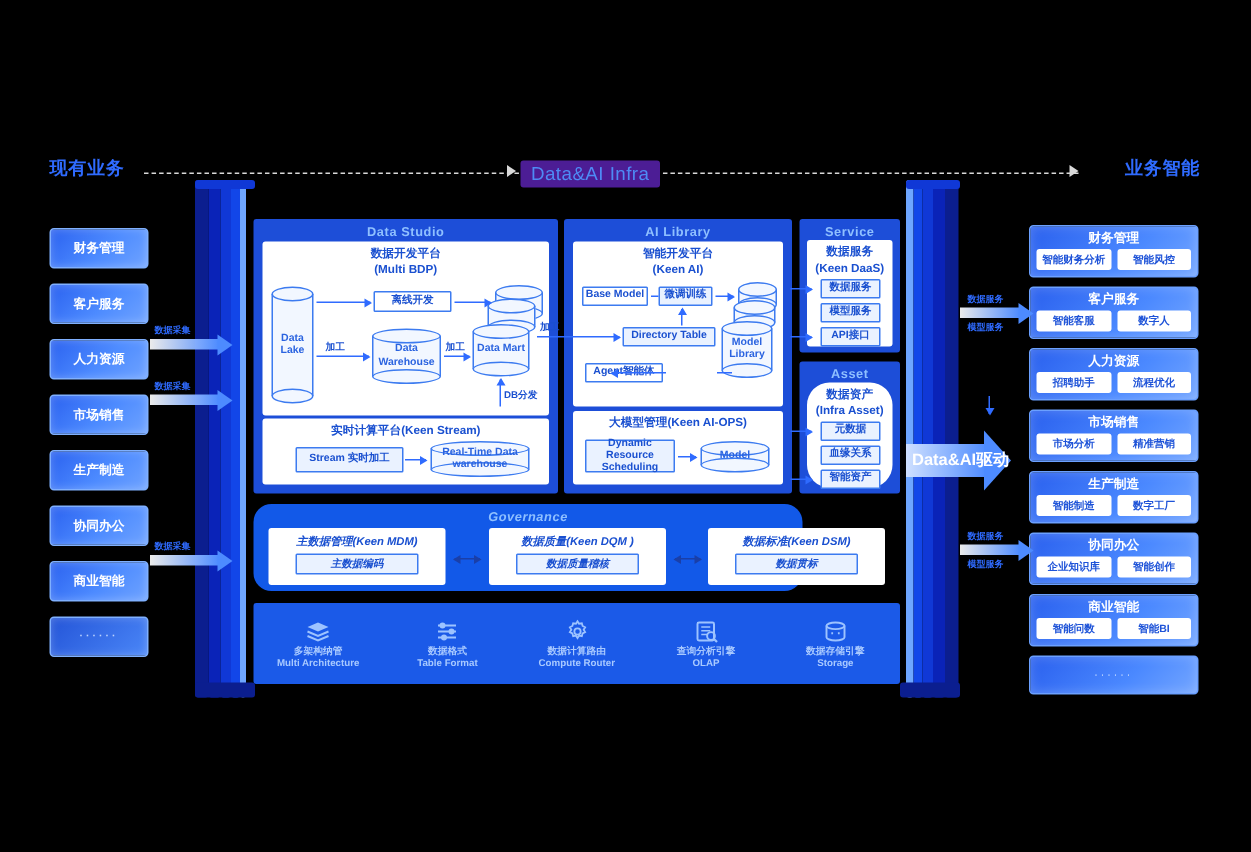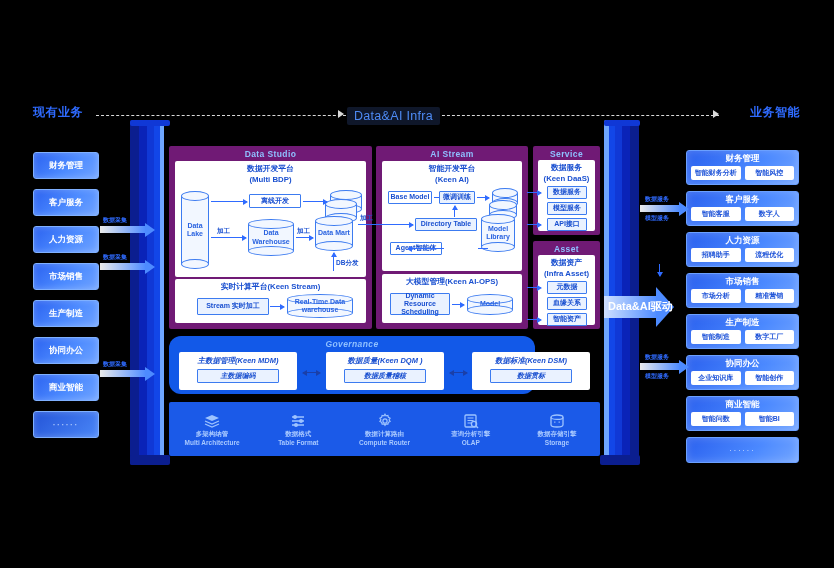--- a/index.html
+++ b/index.html
@@ -10,21 +10,21 @@
     color:#fff;
   }
   .stage { position:absolute; inset:0; }
 
   
   .hdr { position:absolute; font-size:12px; font-weight:bold; color:#2f6bff; letter-spacing:.5px; }
   .hdr-left  { left:33px;  top:104px; }
   .hdr-right { left:722px; top:104px;margin-left:28px; }
   .hdr-mid {
     position:absolute; left:347px; top:107px;
-    background:#0f172a; color:#4e8bf5; font-size:12.5px;
+    background:#4c1d95; color:#4e8bf5; font-size:12.5px;
     padding:2px 7px; border-radius:2px; z-index:6; letter-spacing:.3px;
   }
   .dashline { position:absolute; top:115px; height:0; border-top:1.6px dashed #d9d9d9; z-index:2; }
   .dl1 { left:96px; width:255px; }
   .dl2 { left:432px; width:287px; }
   .dash-arrow { position:absolute; top:110px; width:0;height:0;
     border-top:4px solid transparent;border-bottom:4px solid transparent;border-left:6px solid #d9d9d9; z-index:3; }
 
   
   .pillar { position:absolute; z-index:4; }
@@ -51,21 +51,21 @@
     font-size:8.5px;font-weight:bold;color:#fff; }
   .rcard-b { display:flex; gap:4px; padding:0 4px 4px 4px; }
   .chip { flex:1; height:14px; background:#fff; color:#1e53d8;
     border-radius:2px; font-size:7px; display:flex;align-items:center;justify-content:center;
     font-weight:bold; }
   .rcard.dots { height:26px; display:flex;align-items:center;justify-content:center;
     font-size:7px;color:#cfe0ff;letter-spacing:2px; }
 
   
   .board { position:absolute; left:169px; top:146px; width:431px; height:310px; z-index:5; }
-  .panel { position:absolute; background:#701a75; border-radius:2px; }
+  .panel { position:absolute; background:#1d4ed8; border-radius:2px; }
   .ptitle { text-align:center; color:#8fc0ff; font-size:8.5px; font-weight:bold; padding-top:3px; letter-spacing:.4px;}
   .inner { position:absolute; background:#fff; border-radius:2px; }
   .inner-t { text-align:center; color:#1a50d0; font-weight:bold; font-size:7.8px; line-height:1.35; padding-top:3px;}
 
   .node { position:absolute; background:#fff; border:1px solid #3c7bf0;
     color:#1a50d0; font-size:7px; display:flex;align-items:center;justify-content:center;
     text-align:center; border-radius:1px; line-height:1.2; font-weight:bold;}
   .node.fill { background:#eaf2ff; }
 
   .cyl { position:absolute; }
@@ -251,21 +251,21 @@
           <div class="body"></div>
             <div class="bot"></div>
             <div class="top"></div>
           <div class="lab">Real-Time Data warehouse</div>
         </div>
         <div class="ar" style="left:95px;top:27px;width:14px;"></div>
       </div>
     </div>
 
     <div class="panel" style="left:207px;top:0;width:152px;height:183px;">
-      <div class="ptitle">AI Stream</div>
+      <div class="ptitle">AI Library</div>
 
       <div class="inner" style="left:6px;top:15px;width:140px;height:110px;">
         <div class="inner-t">智能开发平台</div>
         <div class="inner-t" style="padding-top:0">(Keen AI)</div>
 
         <div class="node" style="left:6px;top:30px;width:44px;height:13px;">
             <span>Base Model</span>
           </div>
         <div class="node fill" style="left:57px;top:30px;width:36px;height:13px;">
             <span>微调训练</span>
@@ -333,21 +333,21 @@
         <div class="node fill" style="left:9px;top:58px;width:40px;height:13px;">
             <span>API接口</span>
           </div>
       </div>
       <div class="ar" style="left:-6px;top:46px;width:14px;"></div>
       <div class="ar" style="left:-6px;top:78px;width:14px;"></div>
     </div>
 
     <div class="panel" style="left:364px;top:95px;width:67px;height:88px;">
       <div class="ptitle">Asset</div>
-      <div class="inner" style="left:5px;top:14px;width:57px;height:70px;">
+      <div class="inner" style="left:5px;top:14px;width:57px;height:70px;border-radius:15px;">
         <div class="inner-t">数据资产</div>
         <div class="inner-t" style="padding-top:0">(Infra Asset)</div>
         <div class="node fill" style="left:9px;top:26px;width:40px;height:13px;">
             <span>元数据</span>
           </div>
         <div class="node fill" style="left:9px;top:42px;width:40px;height:13px;">
             <span>血缘关系</span>
           </div>
         <div class="node fill" style="left:9px;top:58px;width:40px;height:13px;">
             <span>智能资产</span>

